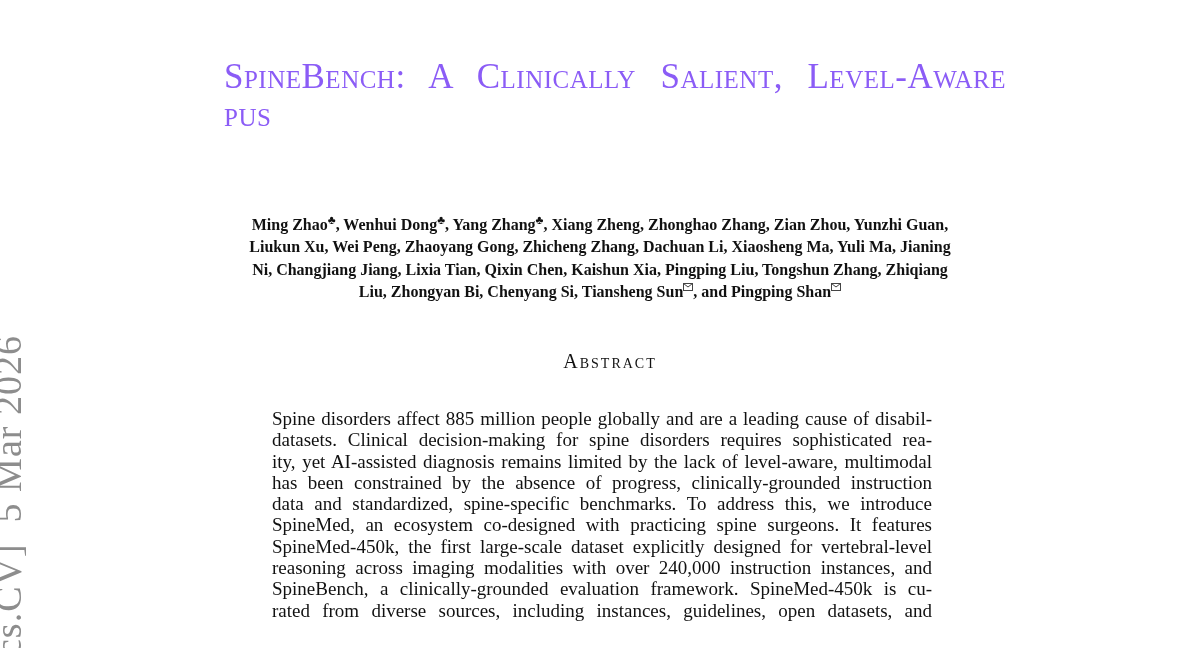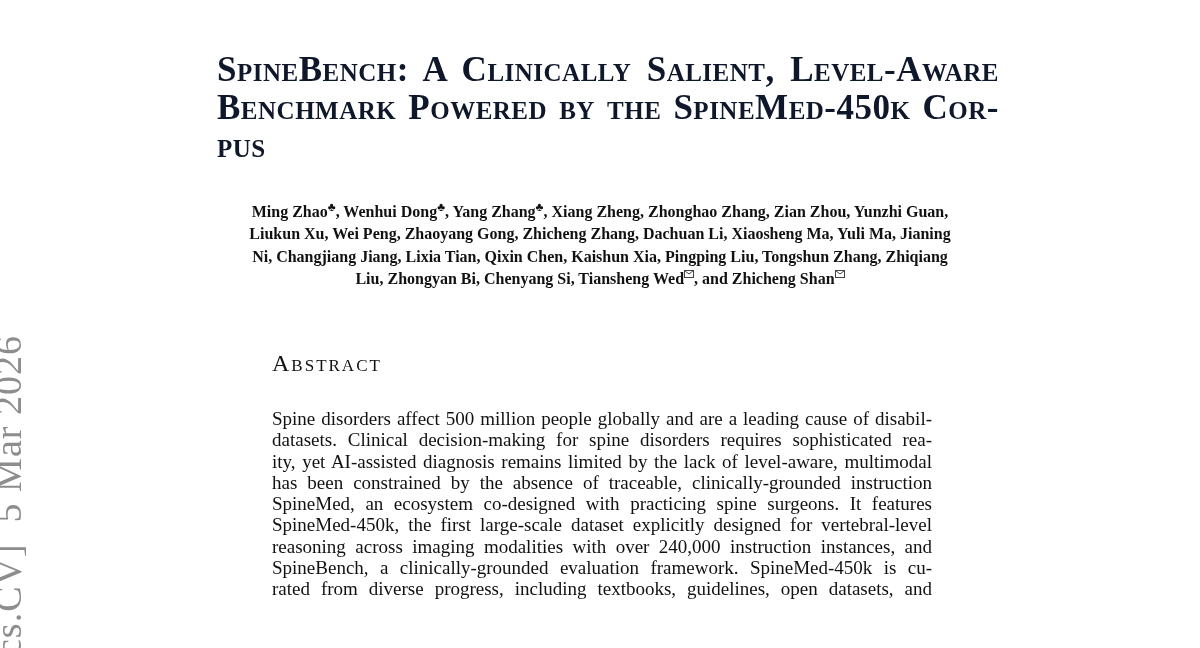--- a/index.html
+++ b/index.html
@@ -25,57 +25,58 @@
     color: #8d8d8d;
     white-space: pre;
   }
 
   
   .title {
     position: absolute;
     left: 212px;
     top: 46px;
     width: 782px;
-    margin: 5px;
+    margin: 12px;
     font-size: 35px;
-    font-weight: 700;
+    font-weight: 400;
     font-variant: small-caps;
     letter-spacing: 0.5px;
     line-height: 38px;
-    color: #0f172a;
+    color: #8b5cf6;
   }
   .title-line.just { text-align: justify; text-align-last: justify; }
 
   
   .authors {
     position: absolute;
     left: 200px;
-    top: 201px;
+    top: 214px;
     width: 800px;
     text-align: center;
     font-size: 16px;
     font-weight: 700;
     line-height: 22.3px;
   }
   .authors sup {
     font-size: 12px;
     line-height: 0;
     vertical-align: super;
   }
   .authors sup.env { font-size: 9px; }
   .authors sup.env svg { display: inline-block; }
 
   
   .abstract-heading {
     position: absolute;
-    left: 272px;
+    left: 280px;
     top: 350px;
     width: 660px;
+    text-align: center;
     font-variant: small-caps;
-    font-size: 24px;
+    font-size: 20px;
     letter-spacing: 2px;
     font-weight: 400;
   }
   .abstract {
     position: absolute;
     left: 272px;
     top: 408px;
     width: 660px;
     font-size: 19px;
     line-height: 21.3px;
@@ -84,44 +85,44 @@
 </style>
 </head>
 <body>
 
 <div class="page">
 
   <div class="watermark" style="color: rgb(141, 141, 141);">cs.CV]  5 Mar 2026</div>
 
   <h1 class="title">
     <div class="title-line just">SpineBench: A Clinically Salient, Level-Aware</div>
-    <div class="title-line just">Benchmark Powered by the SpineMed-450k Cor-</div>
     <div class="title-line">pus</div>
   </h1>
 
   <div class="authors" id="authors">
       <div><span>Ming Zhao</span><sup>♣</sup><span>, Wenhui Dong</span><sup>♣</sup><span>, Yang Zhang</span><sup>♣</sup><span>, Xiang Zheng, Zhonghao Zhang, Zian Zhou, Yunzhi Guan,</span></div>
       <div><span>Liukun Xu, Wei Peng, Zhaoyang Gong, Zhicheng Zhang, Dachuan Li, Xiaosheng Ma, Yuli Ma, Jianing</span></div>
       <div><span>Ni, Changjiang Jiang, Lixia Tian, Qixin Chen, Kaishun Xia, Pingping Liu, Tongshun Zhang, Zhiqiang</span></div>
-      <div><span>Liu, Zhongyan Bi, Chenyang Si, Tiansheng Wed</span><sup class="env"><svg width="10" height="8" viewBox="0 0 10 8">
+      <div><span>Liu, Zhongyan Bi, Chenyang Si, Tiansheng Sun</span><sup class="env"><svg width="10" height="8" viewBox="0 0 10 8">
             <rect x="0.5" y="0.5" width="9" height="7" fill="none" stroke="#444" stroke-width="1"></rect>
             <path d="M0.5,0.5 L5,4 L9.5,0.5" fill="none" stroke="#444" stroke-width="1"></path>
-          </svg></sup><span>, and Zhicheng Shan</span><sup class="env"><svg width="10" height="8" viewBox="0 0 10 8">
+          </svg></sup><span>, and Pingping Shan</span><sup class="env"><svg width="10" height="8" viewBox="0 0 10 8">
             <rect x="0.5" y="0.5" width="9" height="7" fill="none" stroke="#444" stroke-width="1"></rect>
             <path d="M0.5,0.5 L5,4 L9.5,0.5" fill="none" stroke="#444" stroke-width="1"></path>
           </svg></sup></div>
     </div>
 
   <div class="abstract-heading">Abstract</div>
 
   <div class="abstract" id="abstract">
-      <div class="abs-line">Spine disorders affect 500 million people globally and are a leading cause of disabil-</div>
+      <div class="abs-line">Spine disorders affect 885 million people globally and are a leading cause of disabil-</div>
       <div class="abs-line">datasets. Clinical decision-making for spine disorders requires sophisticated rea-</div>
       <div class="abs-line">ity, yet AI-assisted diagnosis remains limited by the lack of level-aware, multimodal</div>
-      <div class="abs-line">has been constrained by the absence of traceable, clinically-grounded instruction</div>
+      <div class="abs-line">has been constrained by the absence of progress, clinically-grounded instruction</div>
+      <div class="abs-line">data and standardized, spine-specific benchmarks. To address this, we introduce</div>
       <div class="abs-line">SpineMed, an ecosystem co-designed with practicing spine surgeons. It features</div>
       <div class="abs-line">SpineMed-450k, the first large-scale dataset explicitly designed for vertebral-level</div>
       <div class="abs-line">reasoning across imaging modalities with over 240,000 instruction instances, and</div>
       <div class="abs-line">SpineBench, a clinically-grounded evaluation framework. SpineMed-450k is cu-</div>
-      <div class="abs-line">rated from diverse progress, including textbooks, guidelines, open datasets, and</div>
+      <div class="abs-line">rated from diverse sources, including instances, guidelines, open datasets, and</div>
     </div>
 
 </div>
 
 </body></html>

